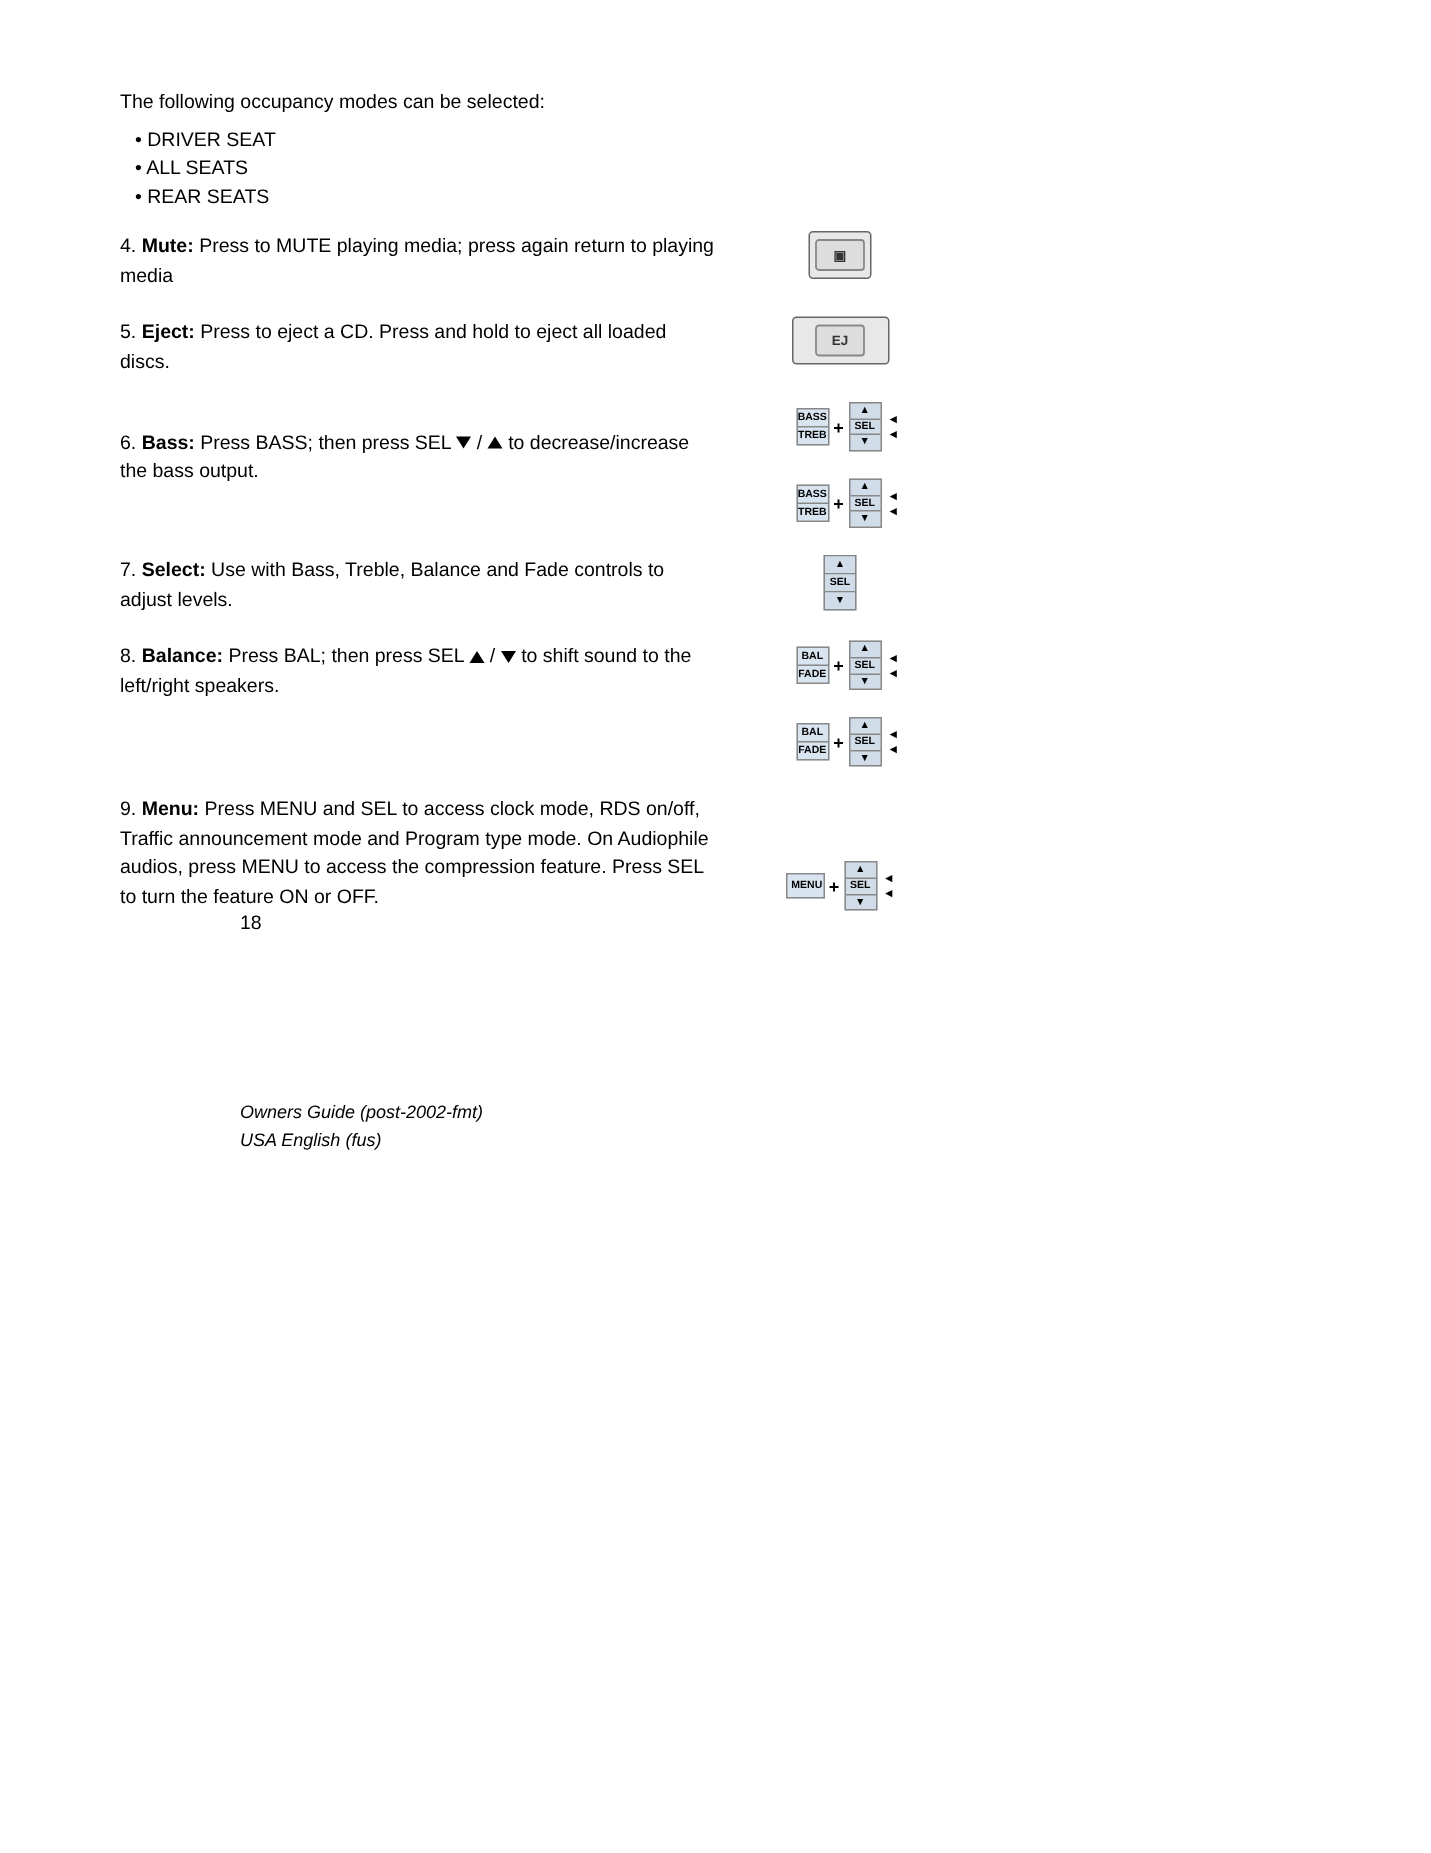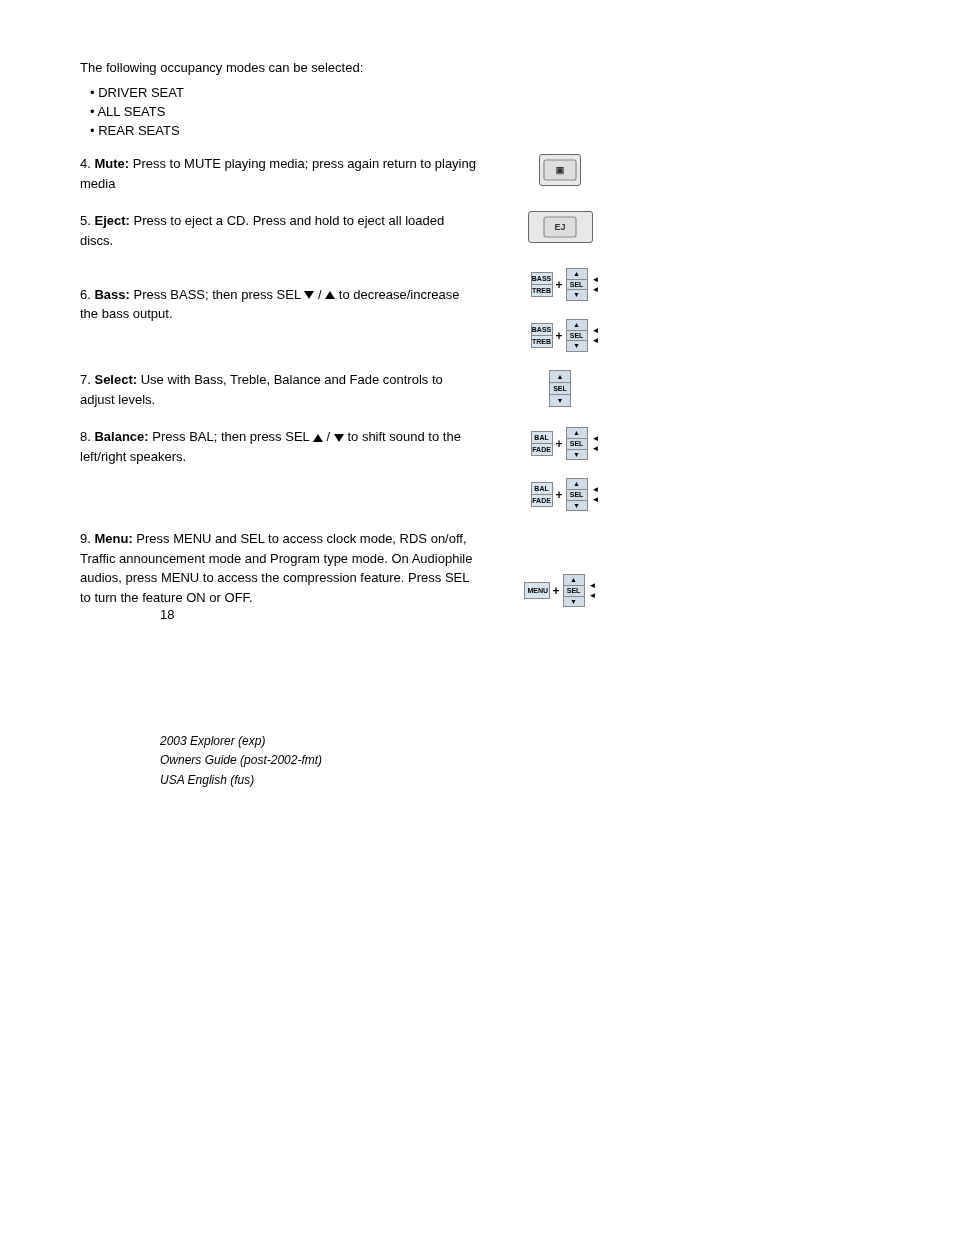--- a/index.html
+++ b/index.html
@@ -394,18 +394,17 @@
           </div>
         </div>
       </div>
     </div>
 
   </div>
 
   <div class="page-number" style="position: relative; margin-top: 60px;">18</div>
 
   <div class="footer-text" style="position: relative; margin-top: 80px;">
-    <div>2003 Explorer (exp)</div>
     <div>Owners Guide (post-2002-fmt)</div>
     <div>USA English (fus)</div>
   </div>
 
 </div>
 
 </body></html>

